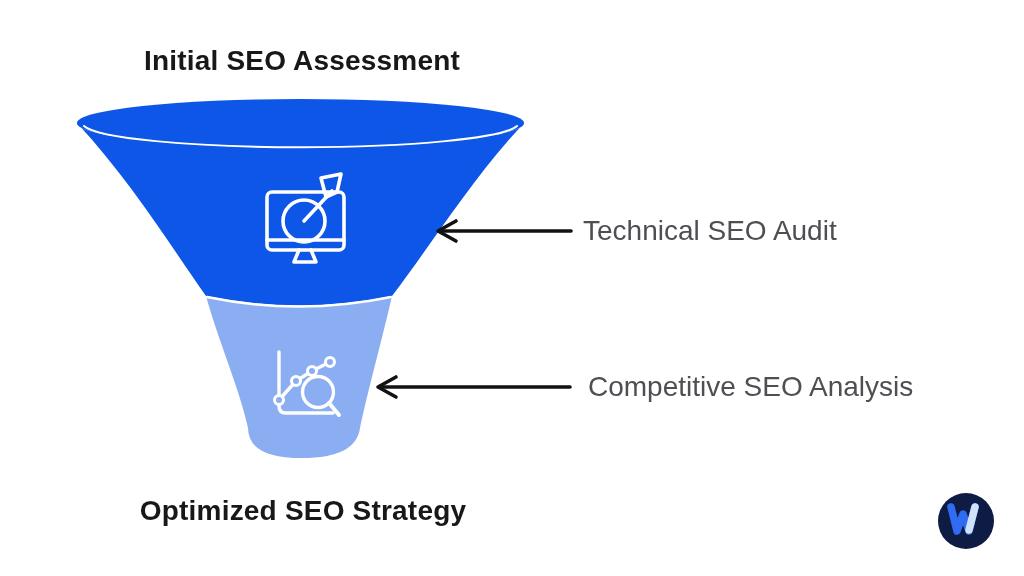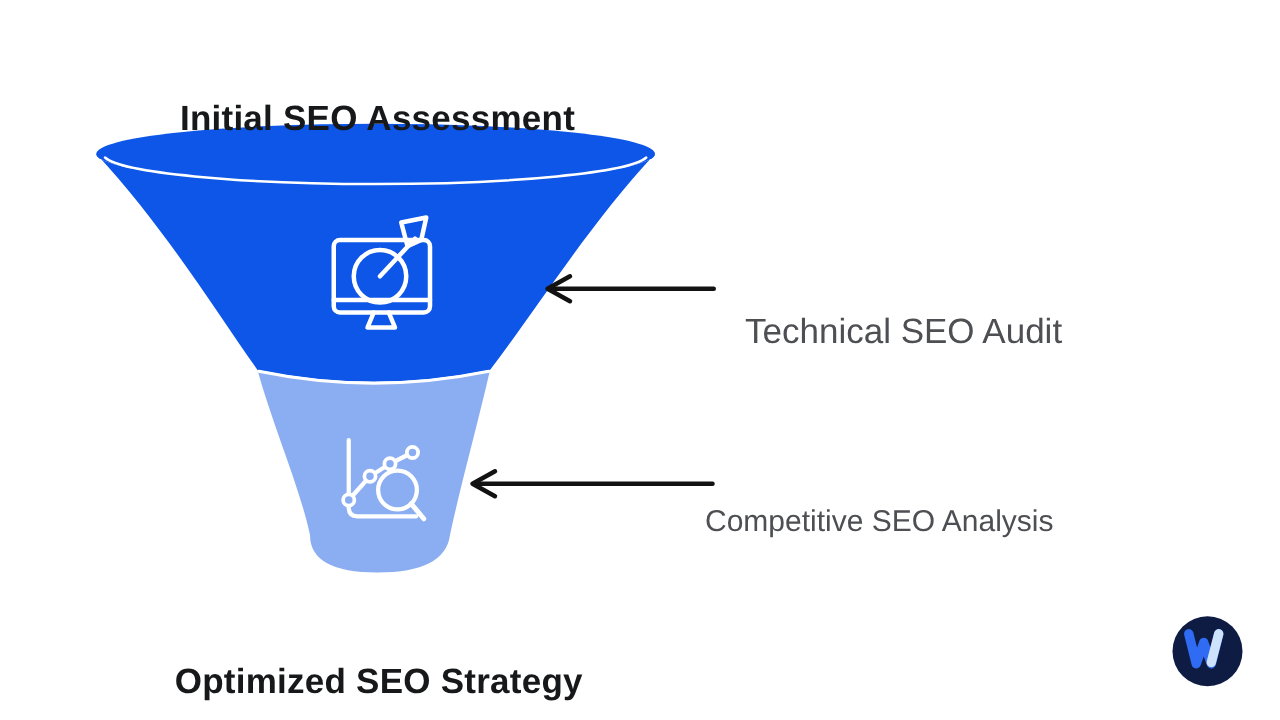--- a/index.html
+++ b/index.html
@@ -12,45 +12,44 @@
   .canvas{
     position:relative;
     width:1024px; height:576px;
     background:var(--c-background,#ffffff);
   }
   .canvas svg{ position:absolute; left:0; top:0; }
   .txt{
     position:absolute;
     white-space:nowrap;
     line-height:1.2;
-    margin-top:34px;
   }
   .title{
     left:302px; top:44px;
     transform:translateX(-50%);
     font-size:28px; font-weight:600;
     color:var(--c-title-text,#17181a);
     letter-spacing:0.2px;
   }
   .footer-label{
     left:303px; top:494px;
     transform:translateX(-50%);
     font-size:28px; font-weight:600;
     color:var(--c-title-text,#17181a);
     letter-spacing:0.2px;
     text-align:right;
   }
   .callout-1{
-    left:596px; top:214px;
+    left:583px; top:214px;
     font-size:28px; font-weight:500;
     color:var(--c-label-text,#4d4f53);
   }
   .callout-2{
-    left:564px; top:370px;
-    font-size:24px; font-weight:500;
+    left:588px; top:370px;
+    font-size:28px; font-weight:500;
     color:var(--c-label-text,#4d4f53);
   }
 </style>
 </head>
 <body>
 
 <div class="canvas">
 
   <svg width="1024" height="576" viewBox="0 0 1024 576">
 

